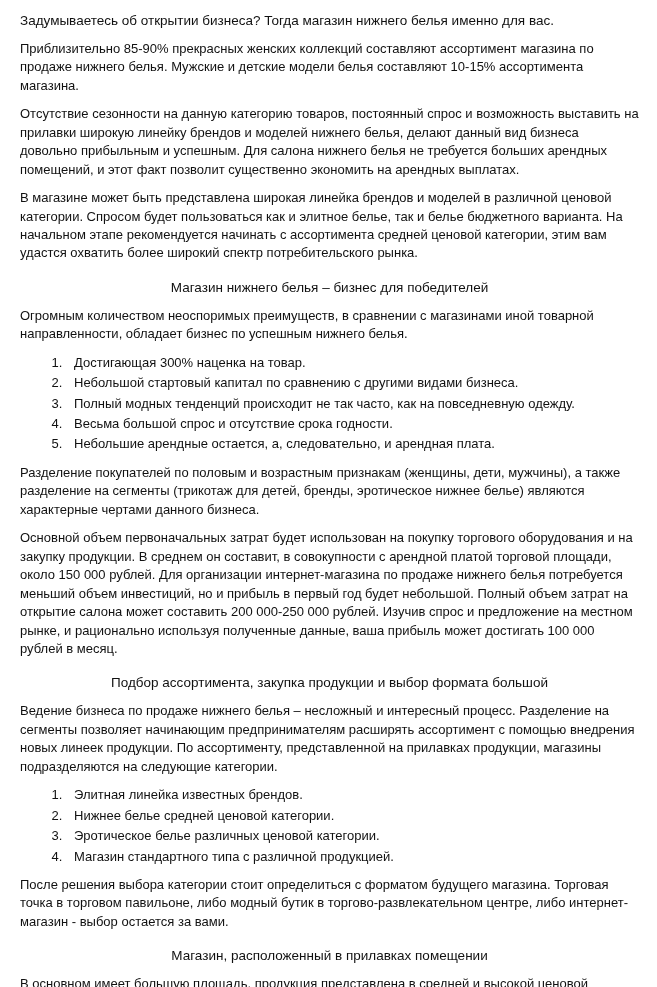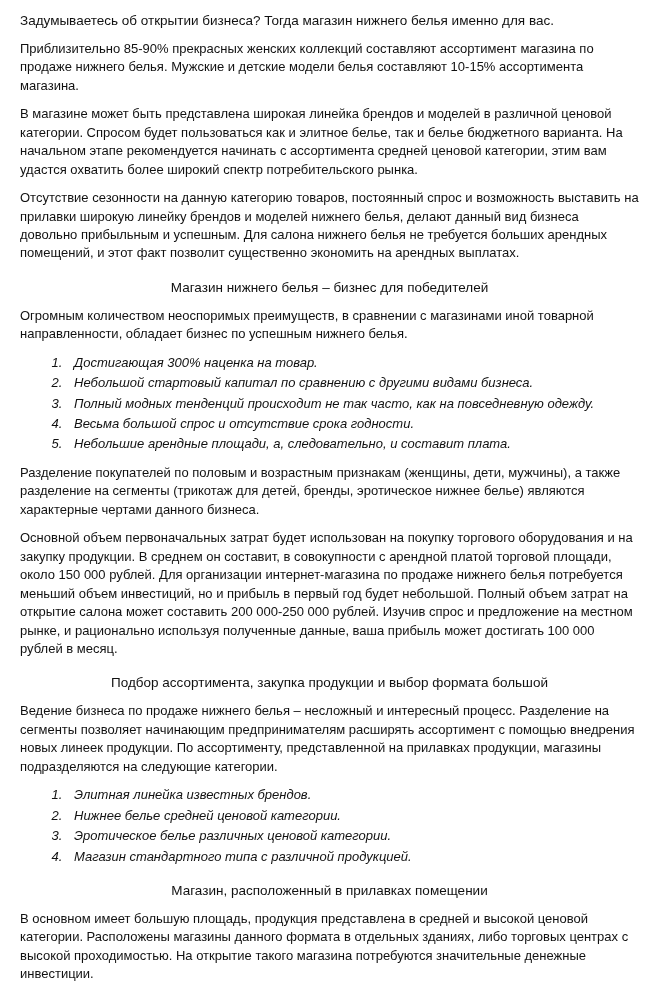--- a/index.html
+++ b/index.html
@@ -31,61 +31,61 @@
   .doc-paragraph {
     margin: 0 0 10px 0;
   }
   ol.doc-list {
     margin: 0 0 10px 0;
     padding-left: 46px;
   }
   ol.doc-list li {
     margin: 0 0 2px 0;
     padding-left: 8px;
-    font-style: italic;
   }
 </style>
 </head>
 <body>
 
 <div class="page">
 
   <h1 class="doc-heading">Задумываетесь об открытии бизнеса? Тогда магазин нижнего белья именно для вас.</h1>
 
   <p class="doc-paragraph">Приблизительно 85-90% прекрасных женских коллекций составляют ассортимент магазина по продаже нижнего белья. Мужские и детские модели белья составляют 10-15% ассортимента магазина.</p>
 
+  <p class="doc-paragraph">Отсутствие сезонности на данную категорию товаров, постоянный спрос и возможность выставить на прилавки широкую линейку брендов и моделей нижнего белья, делают данный вид бизнеса довольно прибыльным и успешным. Для салона нижнего белья не требуется больших арендных помещений, и этот факт позволит существенно экономить на арендных выплатах.</p>
+
   <p class="doc-paragraph">В магазине может быть представлена широкая линейка брендов и моделей в различной ценовой категории. Спросом будет пользоваться как и элитное белье, так и белье бюджетного варианта. На начальном этапе рекомендуется начинать с ассортимента средней ценовой категории, этим вам удастся охватить более широкий спектр потребительского рынка.</p>
-
-  <p class="doc-paragraph">Отсутствие сезонности на данную категорию товаров, постоянный спрос и возможность выставить на прилавки широкую линейку брендов и моделей нижнего белья, делают данный вид бизнеса довольно прибыльным и успешным. Для салона нижнего белья не требуется больших арендных помещений, и этот факт позволит существенно экономить на арендных выплатах.</p>
 
   <h2 class="doc-heading sub">Магазин нижнего белья – бизнес для победителей</h2>
 
   <p class="doc-paragraph">Огромным количеством неоспоримых преимуществ, в сравнении с магазинами иной товарной направленности, обладает бизнес по успешным нижнего белья.</p>
 
   <ol class="doc-list">
     <li>Достигающая 300% наценка на товар.</li>
     <li>Небольшой стартовый капитал по сравнению с другими видами бизнеса.</li>
     <li>Полный модных тенденций происходит не так часто, как на повседневную одежду.</li>
     <li>Весьма большой спрос и отсутствие срока годности.</li>
-    <li>Небольшие арендные площади, а, следовательно, и составит плата.</li>
+    <li>Небольшие арендные остается, а, следовательно, и арендная плата.</li>
   </ol>
 
   <p class="doc-paragraph">Разделение покупателей по половым и возрастным признакам (женщины, дети, мужчины), а также разделение на сегменты (трикотаж для детей, бренды, эротическое нижнее белье) являются характерные чертами данного бизнеса.</p>
 
   <p class="doc-paragraph">Основной объем первоначальных затрат будет использован на покупку торгового оборудования и на закупку продукции. В среднем он составит, в совокупности с арендной платой торговой площади, около 150 000 рублей. Для организации интернет-магазина по продаже нижнего белья потребуется меньший объем инвестиций, но и прибыль в первый год будет небольшой. Полный объем затрат на открытие салона может составить 200 000-250 000 рублей. Изучив спрос и предложение на местном рынке, и рационально используя полученные данные, ваша прибыль может достигать 100 000 рублей в месяц.</p>
 
   <h2 class="doc-heading sub">Подбор ассортимента, закупка продукции и выбор формата большой</h2>
 
   <p class="doc-paragraph">Ведение бизнеса по продаже нижнего белья – несложный и интересный процесс. Разделение на сегменты позволяет начинающим предпринимателям расширять ассортимент с помощью внедрения новых линеек продукции. По ассортименту, представленной на прилавках продукции, магазины подразделяются на следующие категории.</p>
 
   <ol class="doc-list">
     <li>Элитная линейка известных брендов.</li>
     <li>Нижнее белье средней ценовой категории.</li>
     <li>Эротическое белье различных ценовой категории.</li>
     <li>Магазин стандартного типа с различной продукцией.</li>
   </ol>
 
+  <p class="doc-paragraph">После решения выбора категории стоит определиться с форматом будущего магазина. Торговая точка в торговом павильоне, либо модный бутик в торгово-развлекательном центре, либо интернет-магазин - выбор остается за вами.</p>
 
   <h2 class="doc-heading sub">Магазин, расположенный в прилавках помещении</h2>
 
   <p class="doc-paragraph">В основном имеет большую площадь, продукция представлена в средней и высокой ценовой категории. Расположены магазины данного формата в отдельных зданиях, либо торговых центрах с высокой проходимостью. На открытие такого магазина потребуются значительные денежные инвестиции.</p>
 
 </div>
 
 </body></html>

